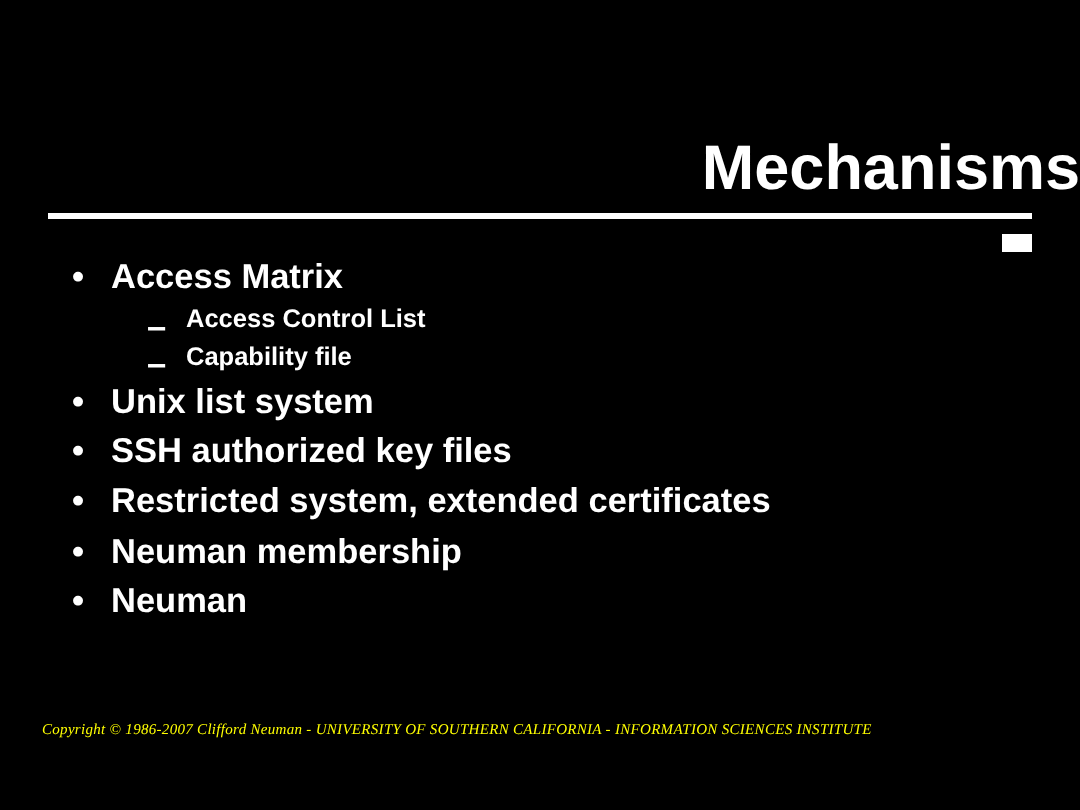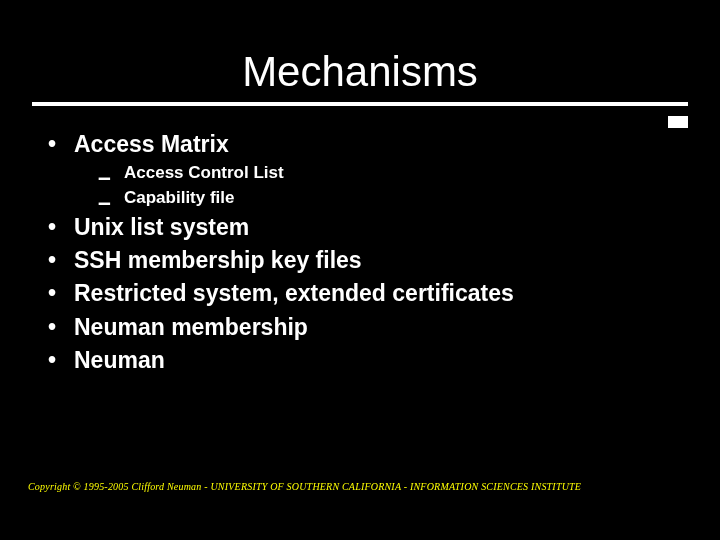--- a/index.html
+++ b/index.html
@@ -15,25 +15,26 @@
     width: 720px;
     height: 540px;
     position: relative;
     padding: 0;
   }
   .title-wrap {
     width: 100%;
     padding-top: 48px;
   }
   .title {
-    text-align: center;
+    text-align: right;
     font-size: 42px;
-    font-weight: 400;
+    font-weight: 700;
     color: #fff;
     font-family: Arial, Helvetica, sans-serif;
+    margin-top: 40px;
   }
   .title-rule {
     position: relative;
     margin-top: 6px;
     height: 4px;
   }
   .title-rule .line {
     position: absolute;
     left: 32px;
     right: 32px;
@@ -118,22 +119,22 @@
   <div class="content">
     <ul class="top">
       <li>
         <span>Access Matrix</span>
         <ul class="sub">
           <li><span>Access Control List</span></li>
           <li><span>Capability file</span></li>
         </ul>
       </li>
       <li><span>Unix list system</span></li>
-      <li><span>SSH membership key files</span></li>
+      <li><span>SSH authorized key files</span></li>
       <li><span>Restricted system, extended certificates</span></li>
       <li><span>Neuman membership</span></li>
       <li><span>Neuman</span></li>
     </ul>
   </div>
 
-  <div class="footer">Copyright © 1995-2005 Clifford Neuman - UNIVERSITY OF SOUTHERN CALIFORNIA - INFORMATION SCIENCES INSTITUTE</div>
+  <div class="footer">Copyright © 1986-2007 Clifford Neuman - UNIVERSITY OF SOUTHERN CALIFORNIA - INFORMATION SCIENCES INSTITUTE</div>
 
 </div>
 
 </body></html>

